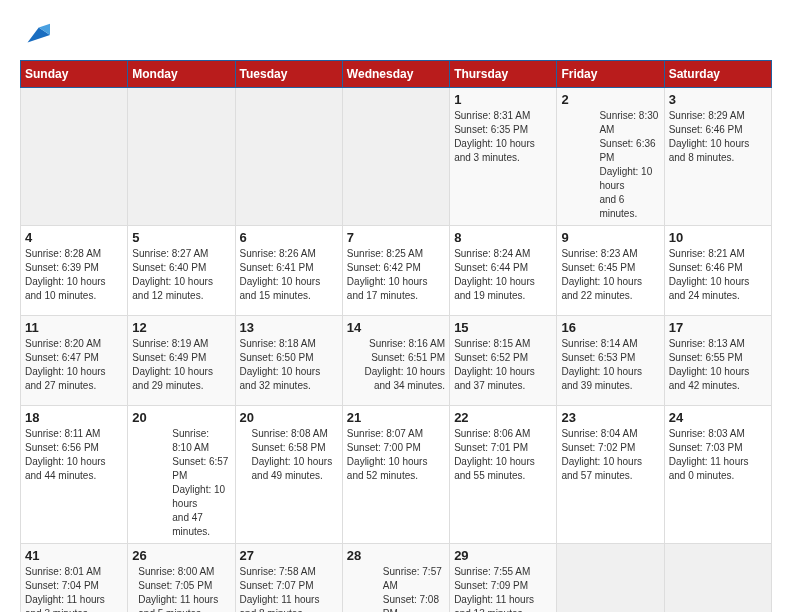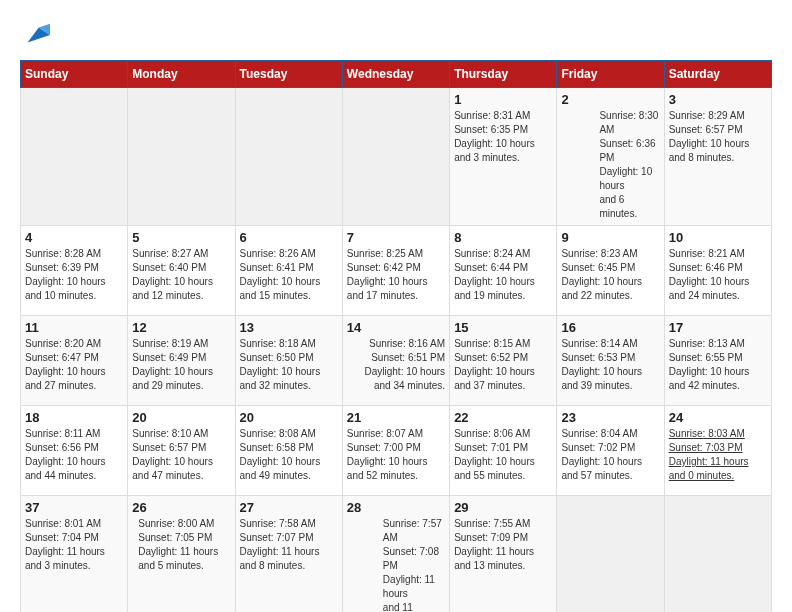--- a/index.html
+++ b/index.html
@@ -141,21 +141,21 @@
         <td>
           <span class="day-num">2</span>
           <div class="day-info" style="white-space: pre-line; margin-left: 38px;">Sunrise: 8:30 AM
 Sunset: 6:36 PM
 Daylight: 10 hours
 and 6 minutes.</div>
         </td>
         <td>
           <span class="day-num">3</span>
           <div class="day-info" style="white-space: pre-line;">Sunrise: 8:29 AM
-Sunset: 6:57 PM
+Sunset: 6:46 PM
 Daylight: 10 hours
 and 8 minutes.</div>
         </td>
       </tr>
       <tr>
         <td>
           <span class="day-num">4</span>
           <div class="day-info" style="white-space: pre-line;">Sunrise: 8:28 AM
 Sunset: 6:39 PM
 Daylight: 10 hours
@@ -258,28 +258,28 @@
       <tr>
         <td>
           <span class="day-num">18</span>
           <div class="day-info" style="white-space: pre-line;">Sunrise: 8:11 AM
 Sunset: 6:56 PM
 Daylight: 10 hours
 and 44 minutes.</div>
         </td>
         <td>
           <span class="day-num">20</span>
-          <div class="day-info" style="white-space: pre-line;">Sunrise: 8:10 AM
+          <div class="day-info" style="white-space: pre-line; margin-left: 40px;">Sunrise: 8:10 AM
 Sunset: 6:57 PM
 Daylight: 10 hours
 and 47 minutes.</div>
         </td>
         <td>
           <span class="day-num">20</span>
-          <div class="day-info" style="white-space: pre-line;">Sunrise: 8:08 AM
+          <div class="day-info" style="white-space: pre-line; margin-left: 12px;">Sunrise: 8:08 AM
 Sunset: 6:58 PM
 Daylight: 10 hours
 and 49 minutes.</div>
         </td>
         <td>
           <span class="day-num">21</span>
           <div class="day-info" style="white-space: pre-line;">Sunrise: 8:07 AM
 Sunset: 7:00 PM
 Daylight: 10 hours
 and 52 minutes.</div>
@@ -293,29 +293,29 @@
         </td>
         <td>
           <span class="day-num">23</span>
           <div class="day-info" style="white-space: pre-line;">Sunrise: 8:04 AM
 Sunset: 7:02 PM
 Daylight: 10 hours
 and 57 minutes.</div>
         </td>
         <td>
           <span class="day-num">24</span>
-          <div class="day-info" style="white-space: pre-line; text-decoration: underline;">Sunrise: 8:03 AM
+          <div class="day-info" style="white-space: pre-line;">Sunrise: 8:03 AM
 Sunset: 7:03 PM
 Daylight: 11 hours
 and 0 minutes.</div>
         </td>
       </tr>
       <tr>
         <td>
-          <span class="day-num">37</span>
+          <span class="day-num">41</span>
           <div class="day-info" style="white-space: pre-line;">Sunrise: 8:01 AM
 Sunset: 7:04 PM
 Daylight: 11 hours
 and 3 minutes.</div>
         </td>
         <td>
           <span class="day-num">26</span>
           <div class="day-info" style="white-space: pre-line; margin-left: 6px;">Sunrise: 8:00 AM
 Sunset: 7:05 PM
 Daylight: 11 hours

